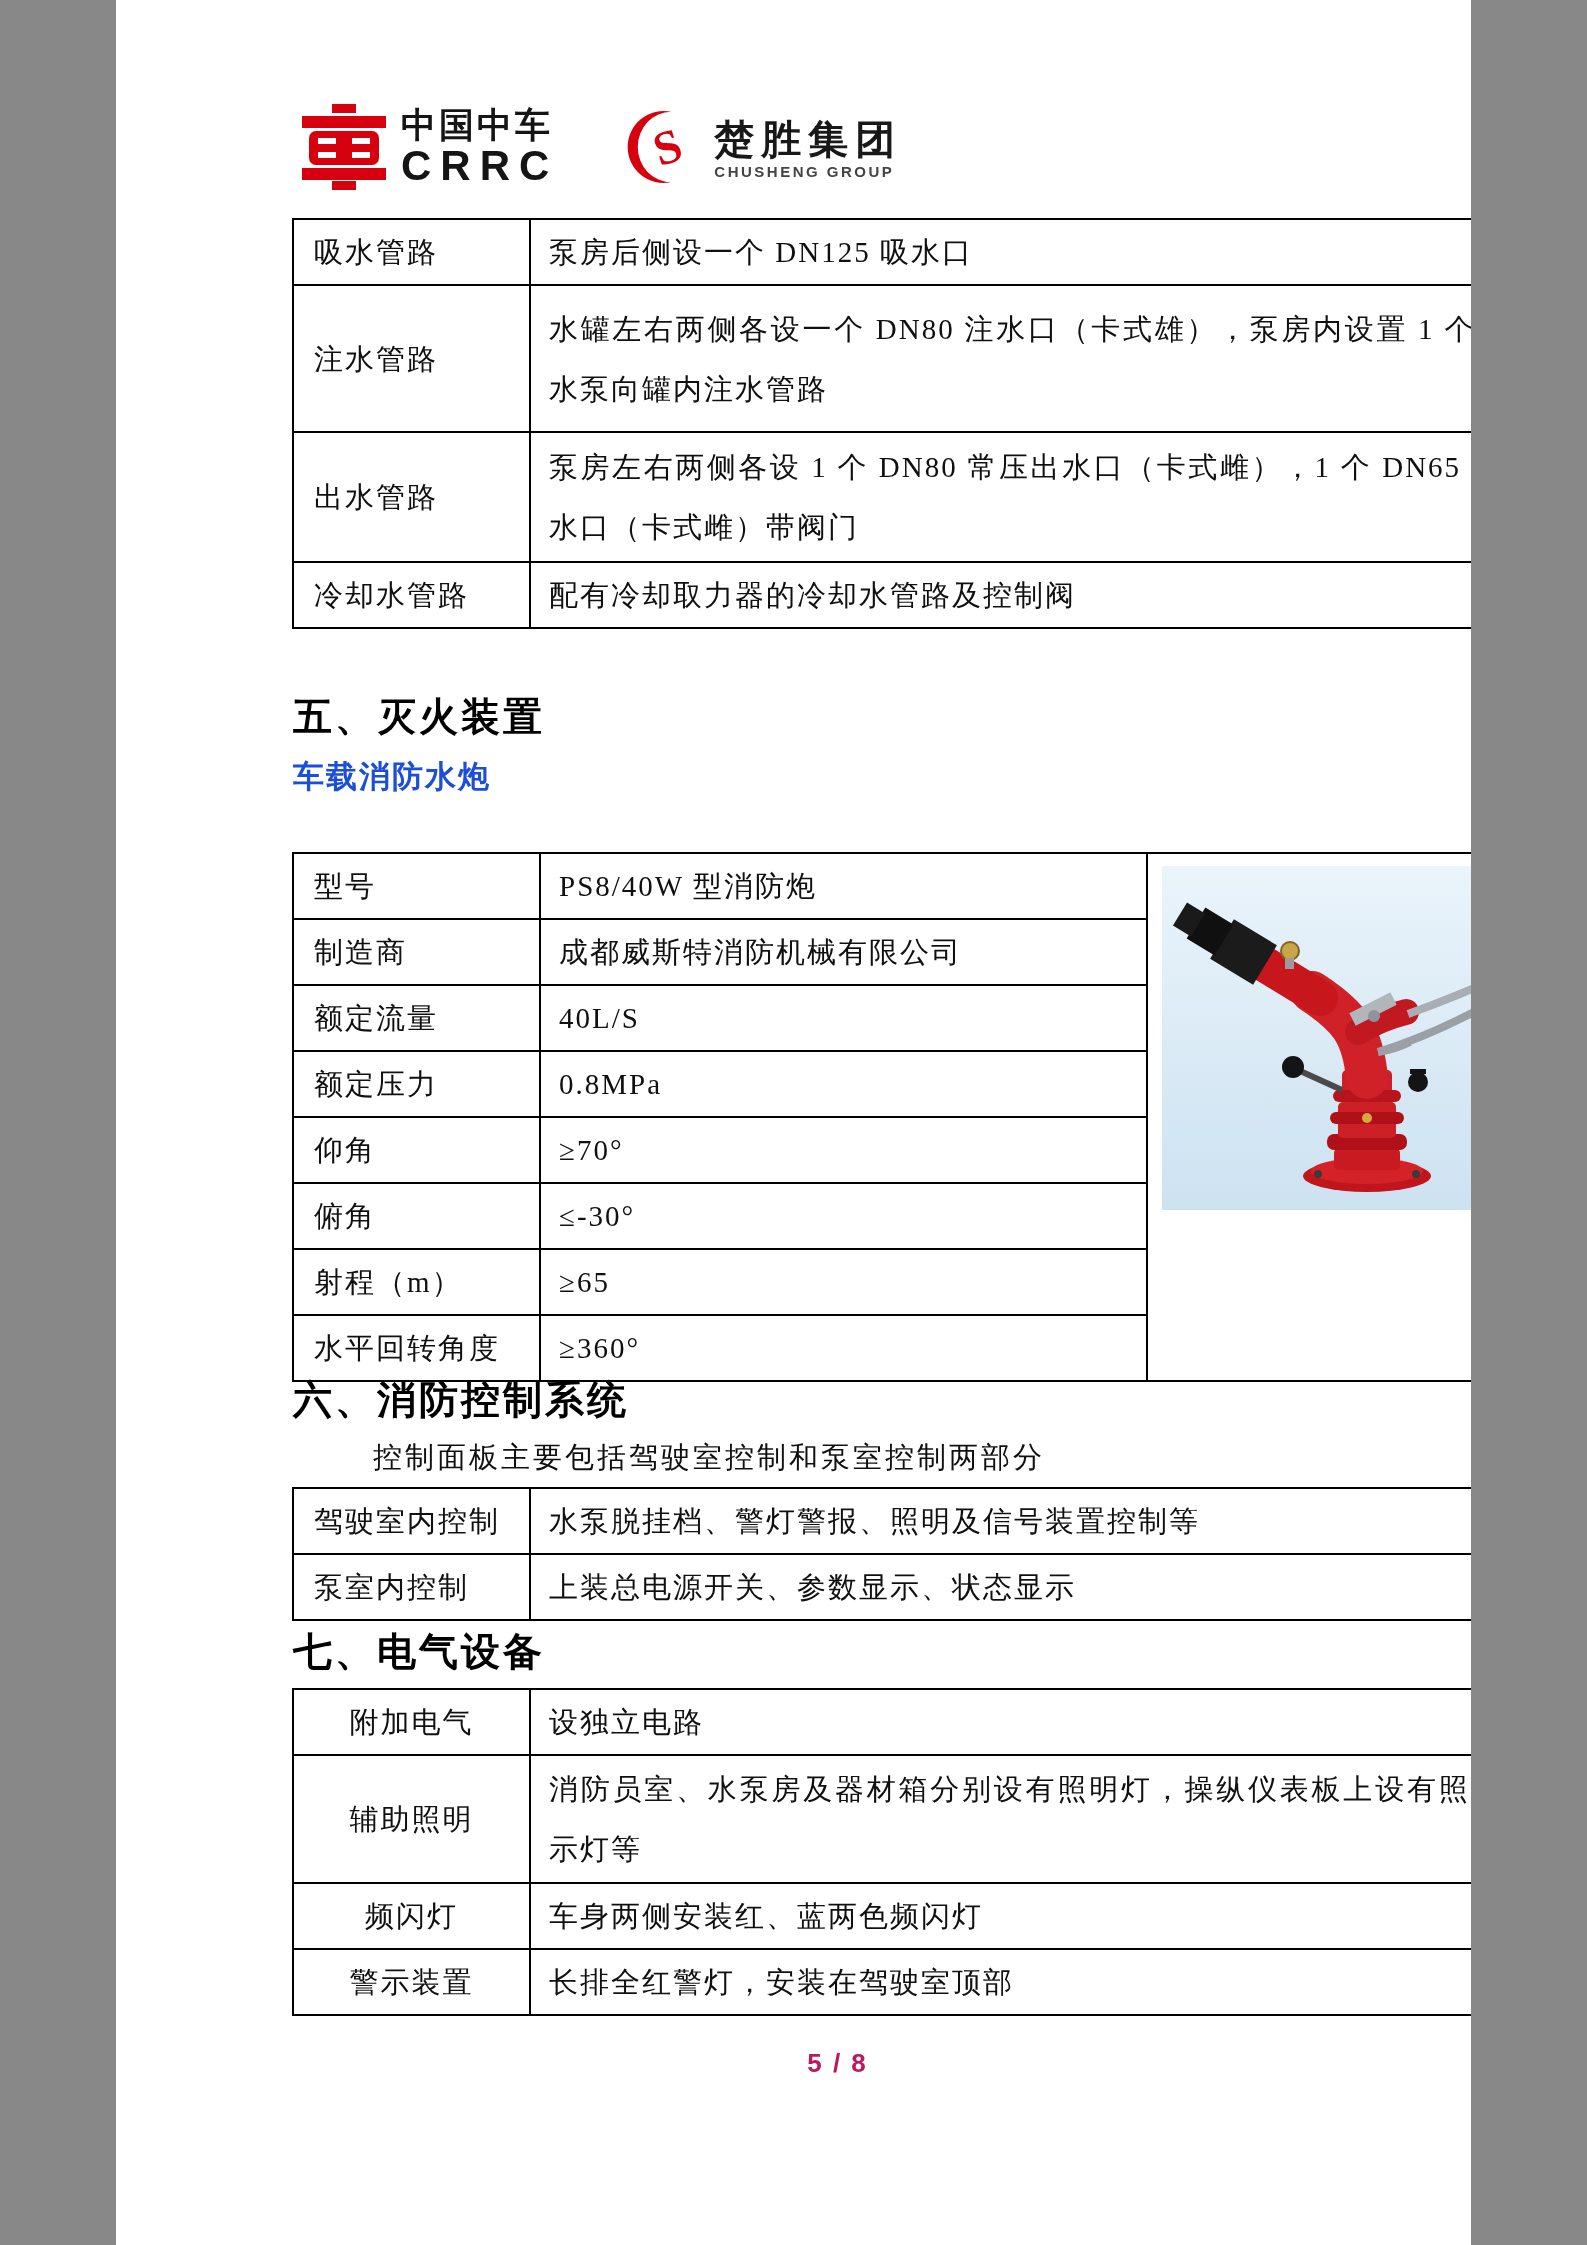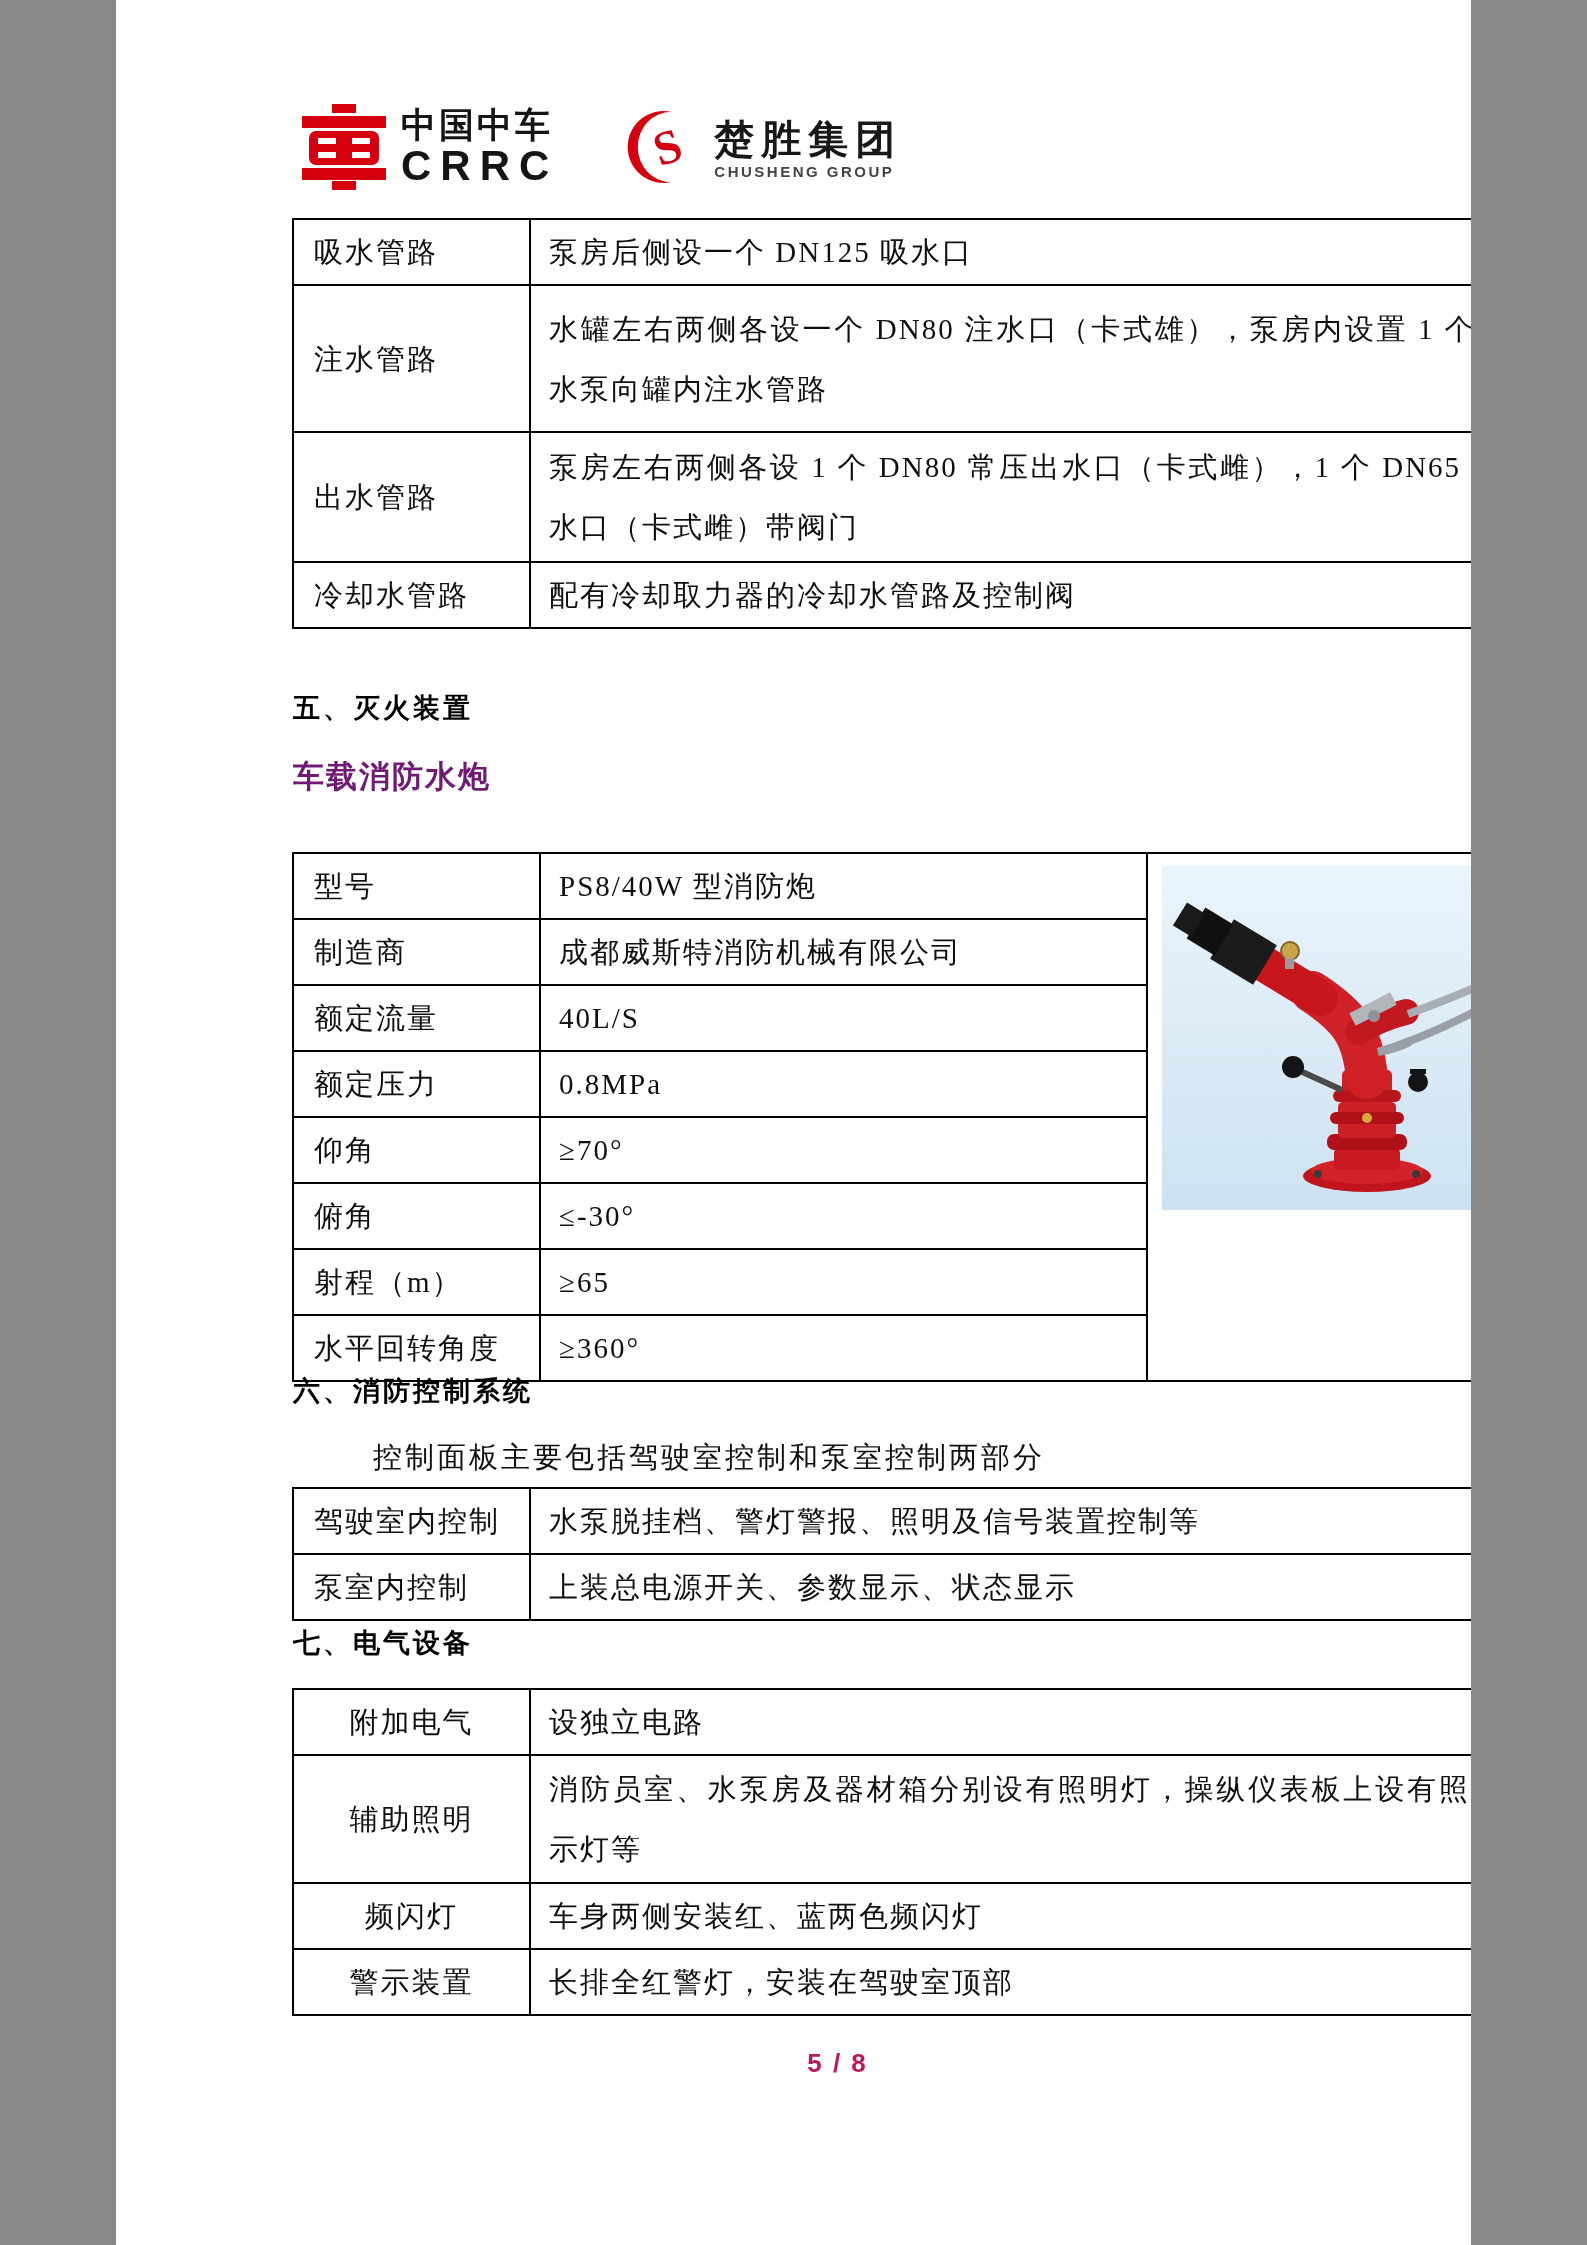--- a/index.html
+++ b/index.html
@@ -23,22 +23,22 @@
     border-collapse:collapse; table-layout:fixed;
     font-size:29px; color:#101010;
   }
   .doc-table td{border:2px solid #000; vertical-align:middle; overflow:hidden;}
   td.lbl{padding-left:20px; letter-spacing:2px; line-height:58px;}
   td.lbl-c{text-align:center; letter-spacing:2px; line-height:58px;}
   td.val{padding:2px 24px 2px 18px; letter-spacing:2px; line-height:60px;
          text-align:justify;}
   td.img-cell{vertical-align:top; text-align:center; padding:0;}
   
-  .h-sec{position:absolute; left:177px; font-size:27px; font-weight:bold; letter-spacing:3px; color:#000;}
-  .h-sub{position:absolute; left:177px; font-size:31px; font-weight:bold; letter-spacing:2px; color:#701a75;}
+  .h-sec{position:absolute; left:177px; font-size:39px; font-weight:bold; letter-spacing:3px; color:#000;}
+  .h-sub{position:absolute; left:177px; font-size:31px; font-weight:bold; letter-spacing:2px; color:#1d4ed8;}
   .para{position:absolute; left:257px; font-size:29px; letter-spacing:3px; color:#101010;}
   .footer{position:absolute; top:2048px; left:0; width:100%; text-align:center;
           font-family:"Liberation Sans","DejaVu Sans",sans-serif;
           font-size:26px; font-weight:bold; letter-spacing:2px; color:#be185d;
           padding-left:88px; box-sizing:border-box;}
 </style>
 </head>
 <body>
 
 <div class="page">

